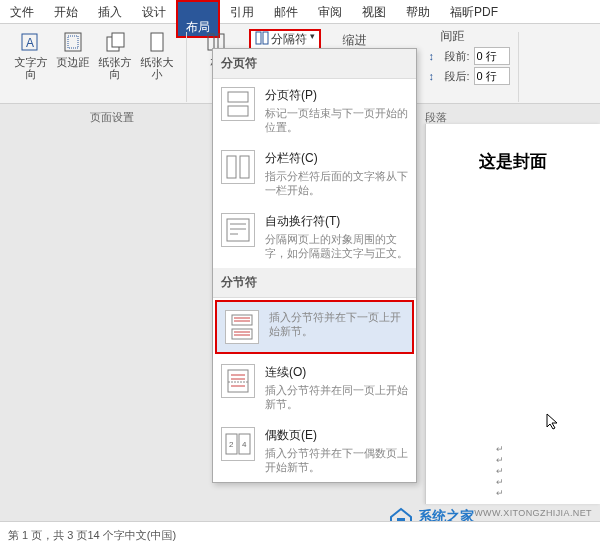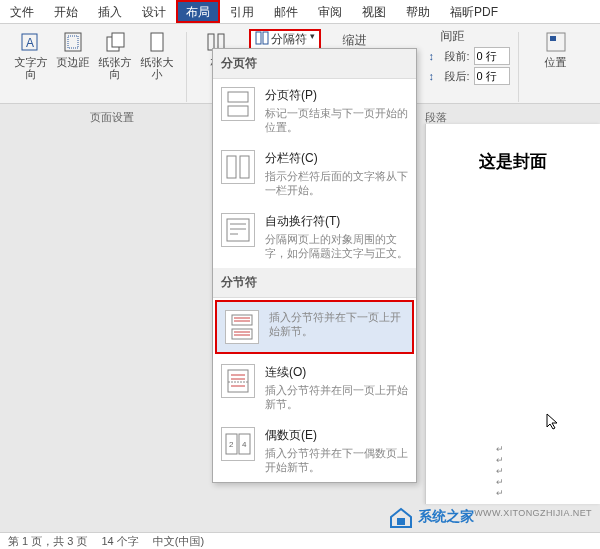--- a/index.html
+++ b/index.html
@@ -1,19 +1,19 @@
 <!DOCTYPE html>
 <html><head>
 <meta charset="utf-8">
 <style>
 *{margin:0;padding:0;box-sizing:border-box;font-family:"Microsoft YaHei","微软雅黑",sans-serif}
 body{background:#fff;width:600px;height:549px;overflow:hidden;font-size:12px;color:#333}
 .tabbar{display:flex;background:#fff;border-bottom:1px solid #d0d0d0;height:24px}
 .tabbar .tab{padding:4px 10px;cursor:pointer;font-size:12px;color:#333}
-.tabbar .tab.active{background:#2b579a;color:#fff;border:2px solid #d00;padding:2px 8px}
+.tabbar .tab.active{background:#2b579a;color:#fff;border:2px solid #d00;padding:17px 8px}
 .ribbon{display:flex;background:#f3f3f3;padding:4px 4px 0 4px;height:80px;border-bottom:1px solid #d0d0d0}
 .group{display:flex;flex-direction:column;align-items:center;padding:0 6px;position:relative}
 .group-row{display:flex}
 .big-btn{display:flex;flex-direction:column;align-items:center;width:42px;padding-top:2px;cursor:pointer}
 .big-btn .ico{width:24px;height:24px;display:flex;align-items:center;justify-content:center;margin-bottom:2px}
 .big-btn .lbl{font-size:11px;color:#444;line-height:12px;text-align:center}
 .sep{width:1px;background:#d8d8d8;margin:4px 2px;height:70px}
 .breaks-btn{display:flex;align-items:flex-start;border:2px solid #d00;height:22px;padding:0 4px;background:#fff;margin-top:1px;cursor:pointer}
 .breaks-btn .bico{width:14px;height:14px;margin-right:2px}
 .indent-lbl{font-size:12px;color:#444;margin-left:10px}
@@ -38,21 +38,21 @@
 .section-box{border:2px solid #d00;margin:2px}
 .page{position:absolute;right:0;top:20px;width:175px;height:380px;background:#fff;border-left:1px solid #ccc;box-shadow:-1px 0 3px rgba(0,0,0,.1)}
 .page-title{text-align:center;font-size:17px;font-weight:bold;color:#000;margin-top:26px}
 .page-marks{position:absolute;top:320px;left:70px;font-size:9px;color:#888;line-height:11px}
 .cursor-arrow{position:absolute;right:40px;bottom:70px}
 .wm{position:absolute;right:8px;bottom:20px;display:flex;align-items:center;background:transparent}
 .wm .wm-ico{width:26px;height:24px;margin-right:4px}
 .wm-txt{display:flex;}
 .wm-cn{font-size:14px;color:#2478c8;font-weight:bold}
 .wm-url{font-size:9px;color:#888;letter-spacing:.4px}
-.status{position:absolute;bottom:0;left:0;right:0;height:17px;background:#fff;border-top:1px solid #d0d0d0;display:flex;align-items:center;padding:0 8px;font-size:11px;color:#555;gap:14px}
+.status{position:absolute;bottom:0;left:0;right:0;height:28px;background:#fff;border-top:1px solid #d0d0d0;display:flex;align-items:center;padding:0 8px;font-size:11px;color:#555;}
 </style>
 </head>
 <body>
 
 <div class="tabbar">
   <div class="tab">文件</div>
   <div class="tab">开始</div>
   <div class="tab">插入</div>
   <div class="tab">设计</div>
   <div class="tab active">布局</div>
@@ -138,31 +138,20 @@
         <input class="s-inp" value="0 行" style="">
       </div>
       <div class="sp-row">
         <span class="s-ico">↕</span>
         <span class="s-txt">段后:</span>
         <input class="s-inp" value="0 行" style="">
       </div>
     </div>
   </div>
   <div class="sep"></div>
-  <div class="group">
-    <div class="big-btn pos-btn">
-      <span class="ico">
-          <svg width="22" height="22">
-            <rect x="2" y="2" width="18" height="18" fill="none" stroke="#888"></rect>
-            <rect x="5" y="5" width="6" height="5" fill="#2b579a"></rect>
-          </svg>
-        </span>
-      <span class="lbl">位置</span>
-    </div>
-  </div>
 </div>
 
 <div class="doc-area">
   <span class="page-setup-lbl">页面设置</span>
   <span class="para-lbl">段落</span>
 
   <div class="dropdown">
     <div class="dd-section-hdr">分页符</div>
 
     <div class="dd-item">

